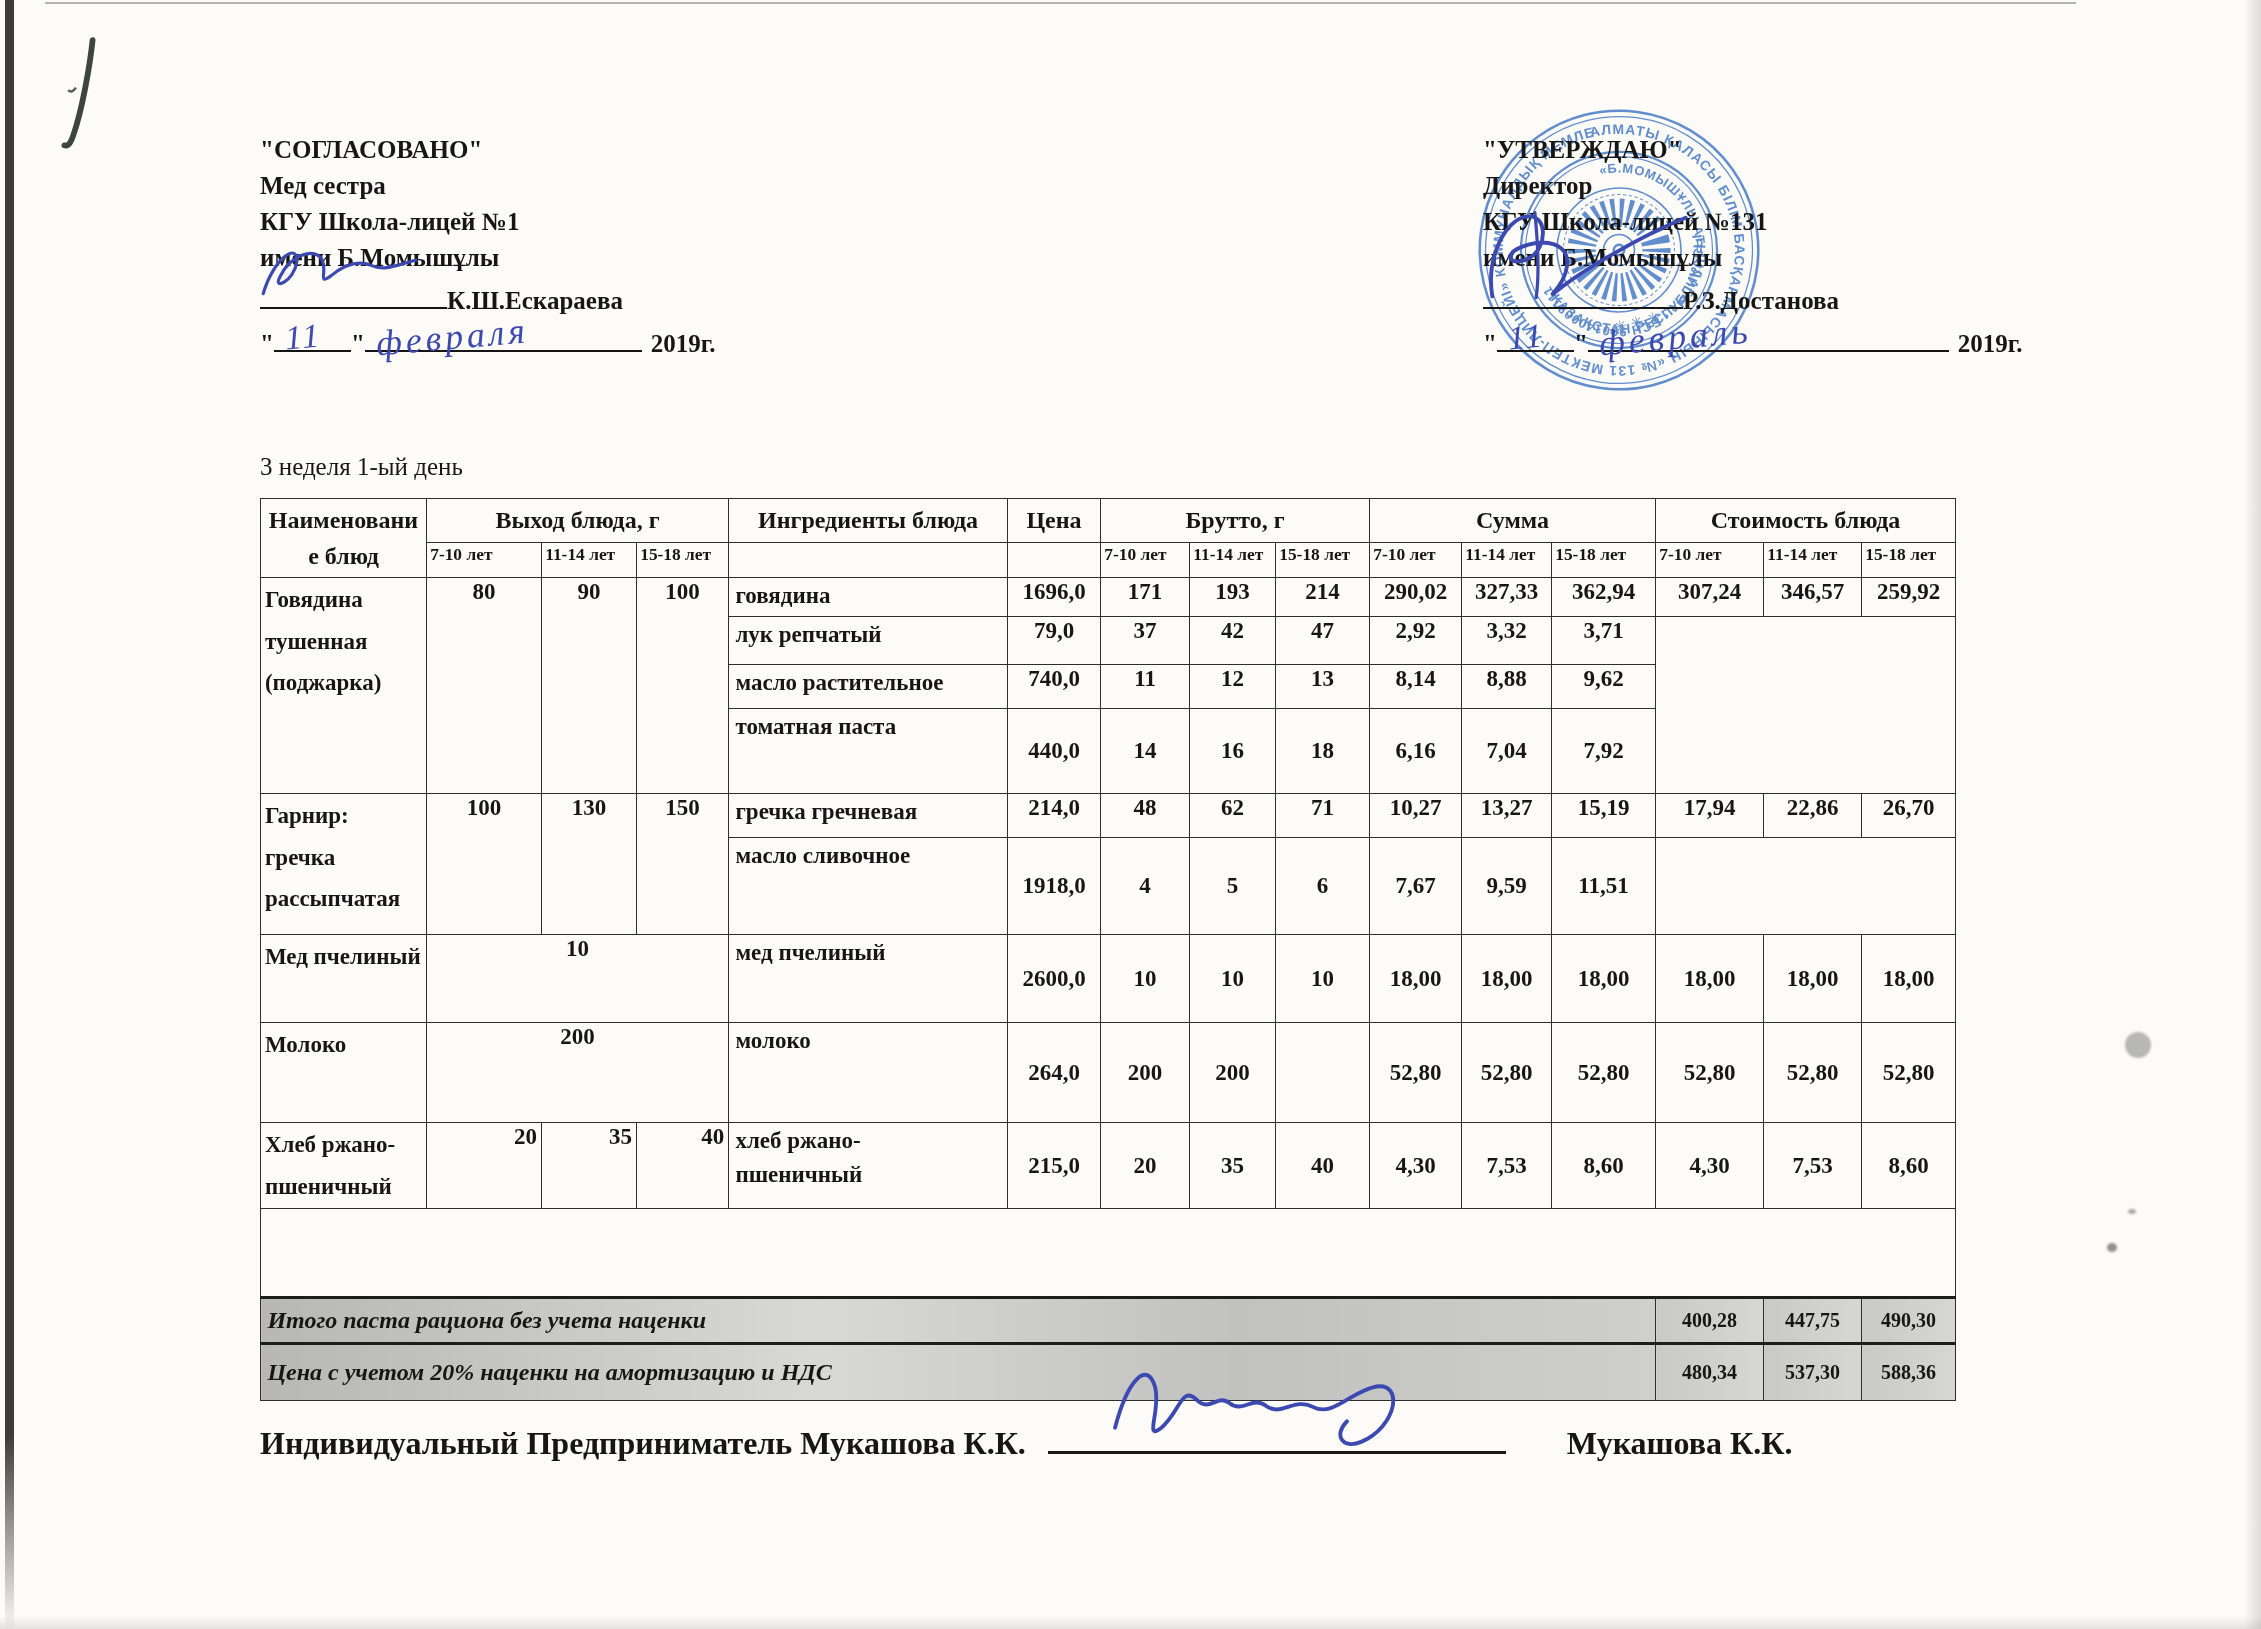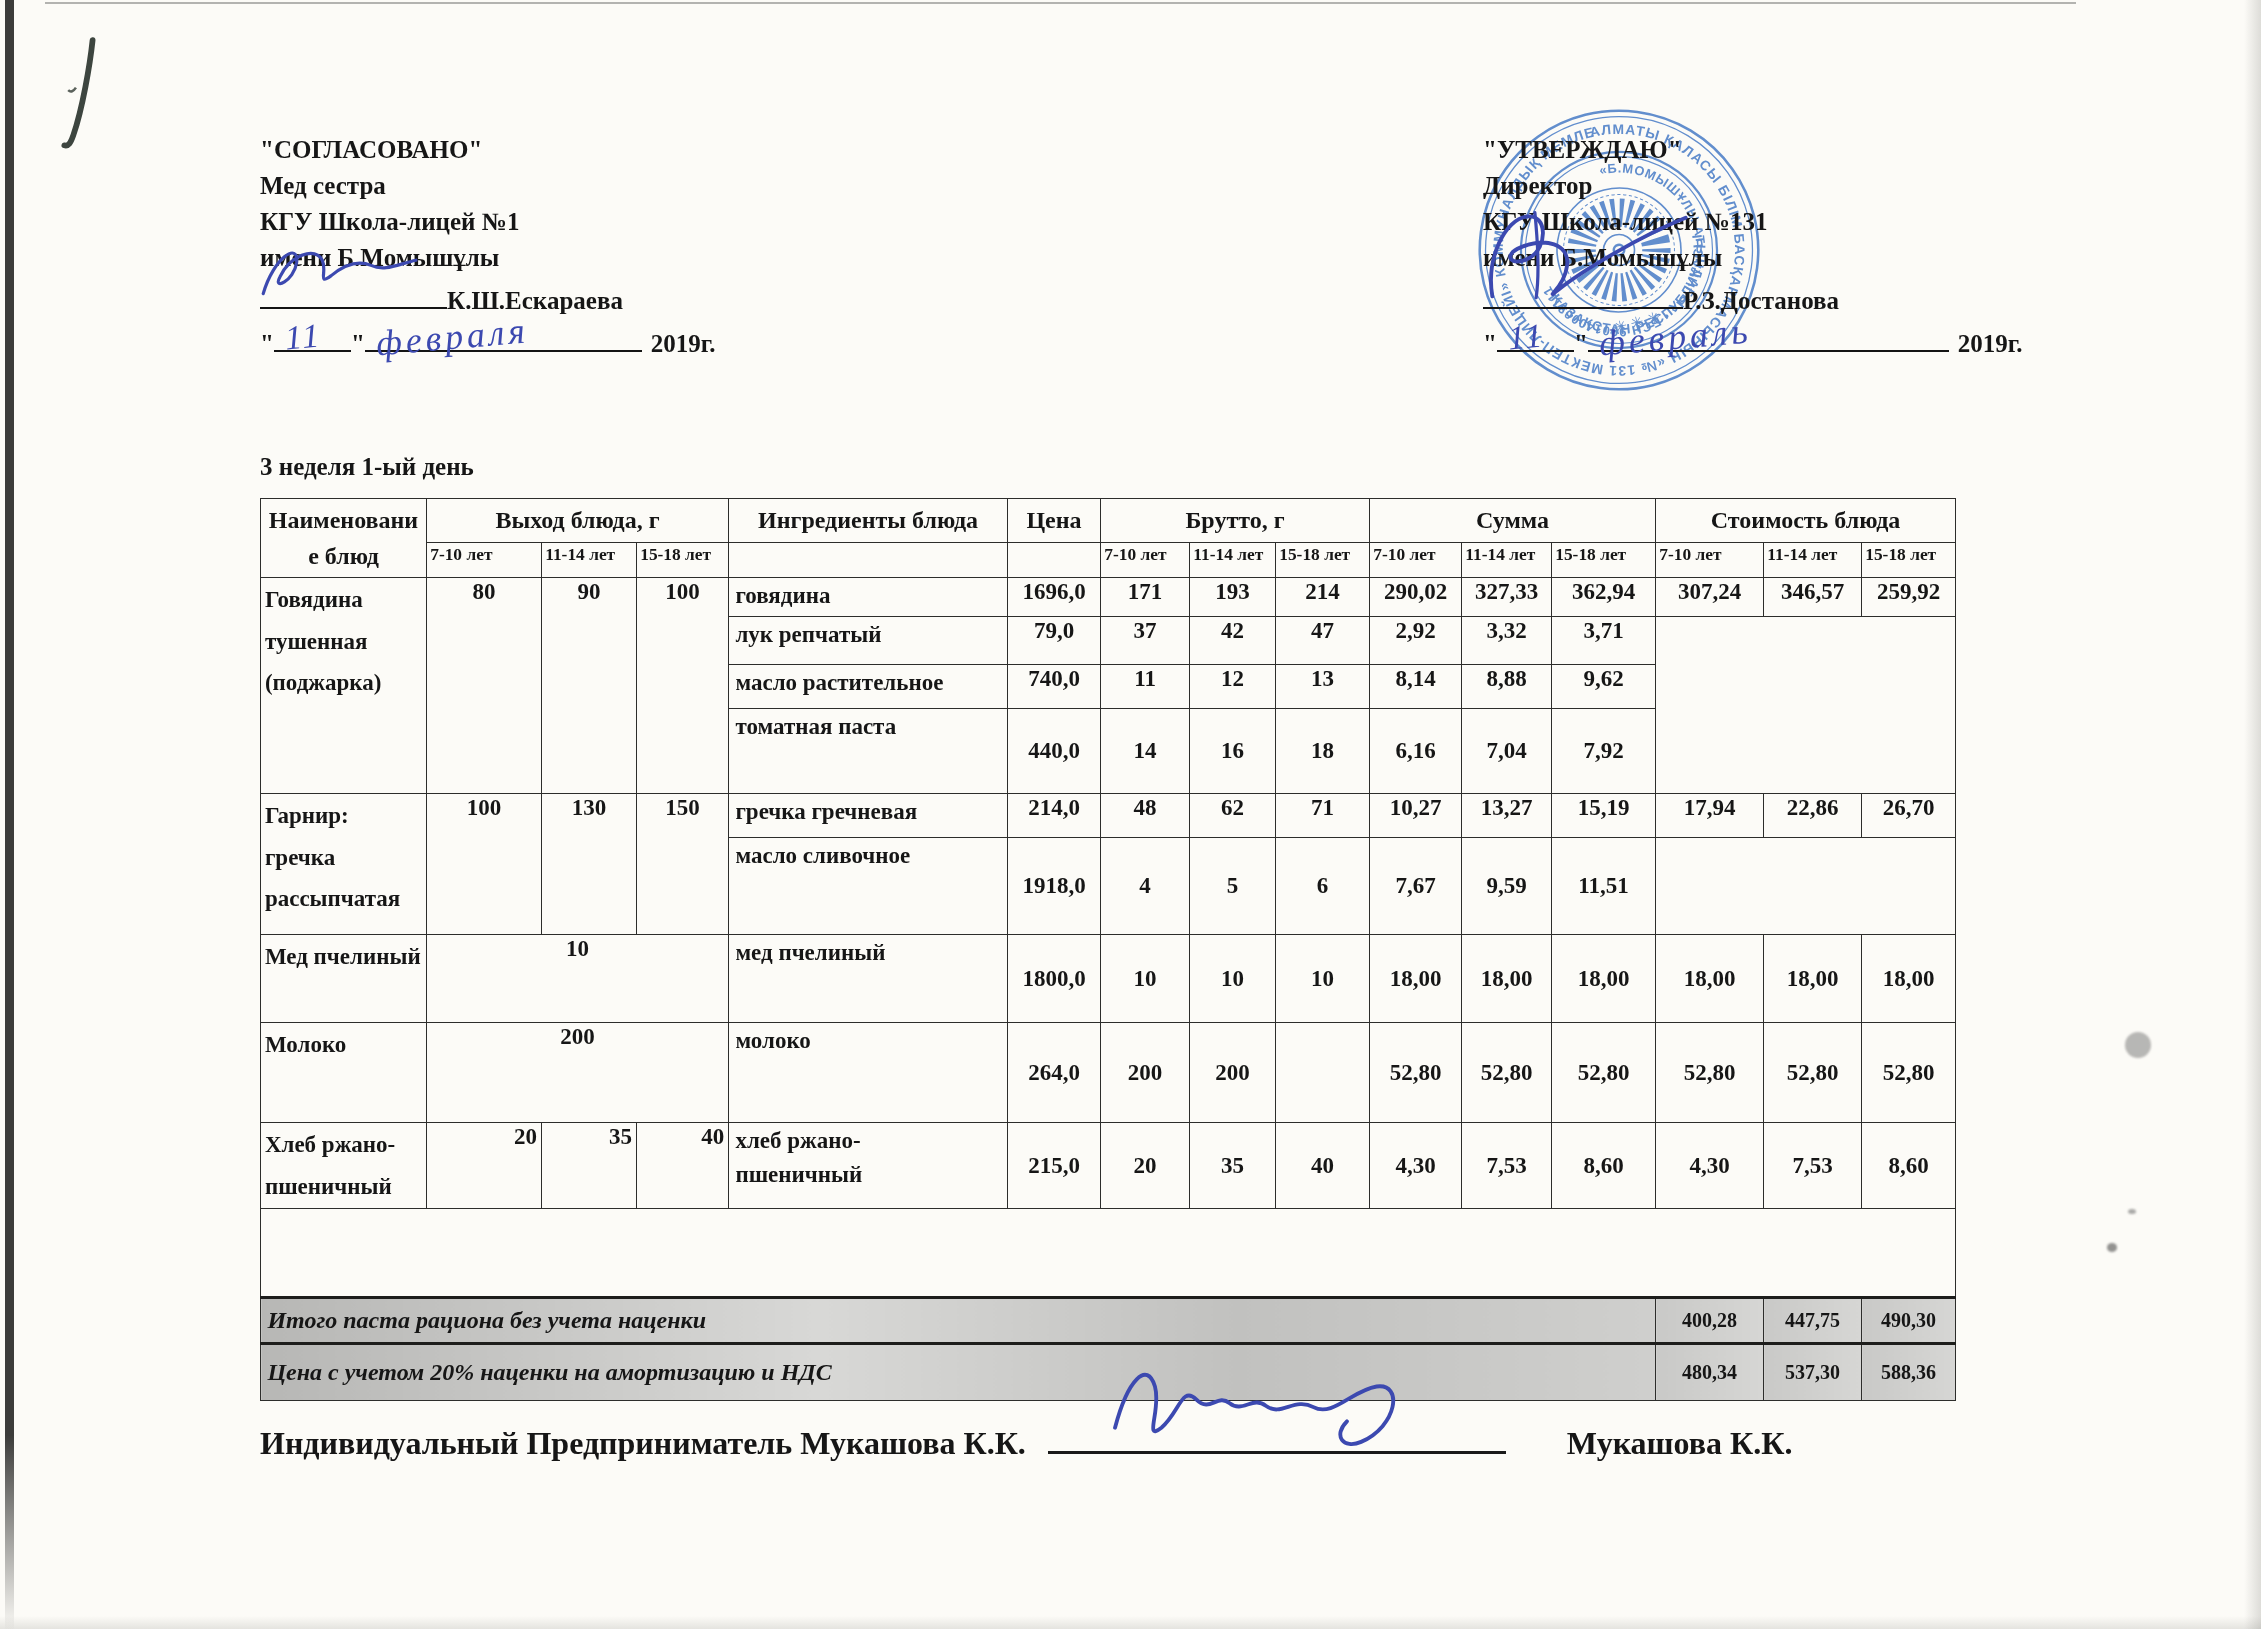--- a/index.html
+++ b/index.html
@@ -35,21 +35,21 @@
         font-style:italic;font-size:34px;transform:rotate(-5deg);letter-spacing:2.6px;}
   .hand.m{font-size:36px;letter-spacing:3.9px;}
   .yr{margin-left:9px;}
   .sig-svg{position:absolute;pointer-events:none;z-index:3;}
 
   
   .stamp{position:absolute;left:1472px;top:103px;width:294px;height:294px;z-index:1;
          transform:rotate(-14deg);opacity:.88;}
 
   
-  .doc-title{position:absolute;left:260px;top:453px;font-weight:bold;font-size:25px;z-index:2;}
+  .doc-title{position:absolute;left:260px;top:453px;font-weight:normal;font-size:25px;z-index:2;}
 
   
   table.tbl{position:absolute;left:260px;top:498px;width:1694px;border-collapse:collapse;
             table-layout:fixed;z-index:2;font-weight:bold;}
   .tbl td{border:1.9px solid #2d2d2b;font-size:23px;padding:1.3px 5.2px;vertical-align:top;
           text-align:center;overflow:hidden;}
   .tbl td.hname{font-size:24px;word-break:break-all;line-height:1.5;vertical-align:middle;}
   .tbl td.h1{font-size:24px;vertical-align:middle;}
   .tbl td.age{font-size:17.4px;text-align:left;padding:1.3px 3.2px;vertical-align:top;white-space:nowrap;}
   .tbl td.dish{text-align:left;line-height:1.8;padding-left:3.9px;}
@@ -275,21 +275,21 @@
       <td class="mid">7,67</td>
       <td class="mid">9,59</td>
       <td class="mid">11,51</td>
       <td colspan="3"></td>
     </tr>
 
     <tr style="height:88px">
       <td class="dish">Мед пчелиный</td>
       <td colspan="3">10</td>
       <td class="ing">мед пчелиный</td>
-      <td class="mid">1800,0</td>
+      <td class="mid">2600,0</td>
       <td class="mid">10</td>
       <td class="mid">10</td>
       <td class="mid">10</td>
       <td class="mid">18,00</td>
       <td class="mid">18,00</td>
       <td class="mid">18,00</td>
       <td class="mid">18,00</td>
       <td class="mid">18,00</td>
       <td class="mid">18,00</td>
     </tr>

